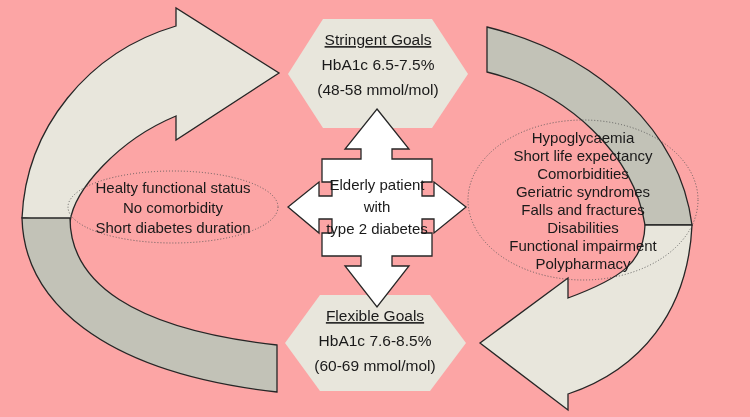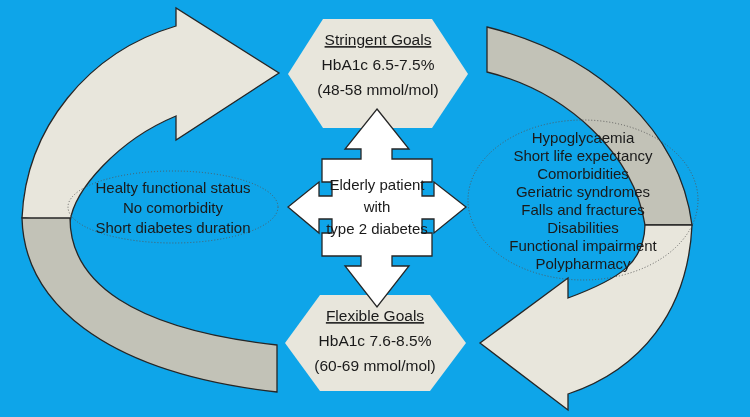--- a/index.html
+++ b/index.html
@@ -7,21 +7,21 @@
     padding: 0;
     background: #ffffff;
   }
   body {
     font-family: "Liberation Sans", sans-serif;
   }
   #diagram-root {
     position: relative;
     width: 750px;
     height: 417px;
-    background: #0ea5e9;
+    background: #fca5a5;
     overflow: hidden;
   }
   svg#diagram-svg {
     display: block;
     width: 750px;
     height: 417px;
   }
   .node-text {
     font-family: "Liberation Sans", sans-serif;
     fill: #1a1a1a;

